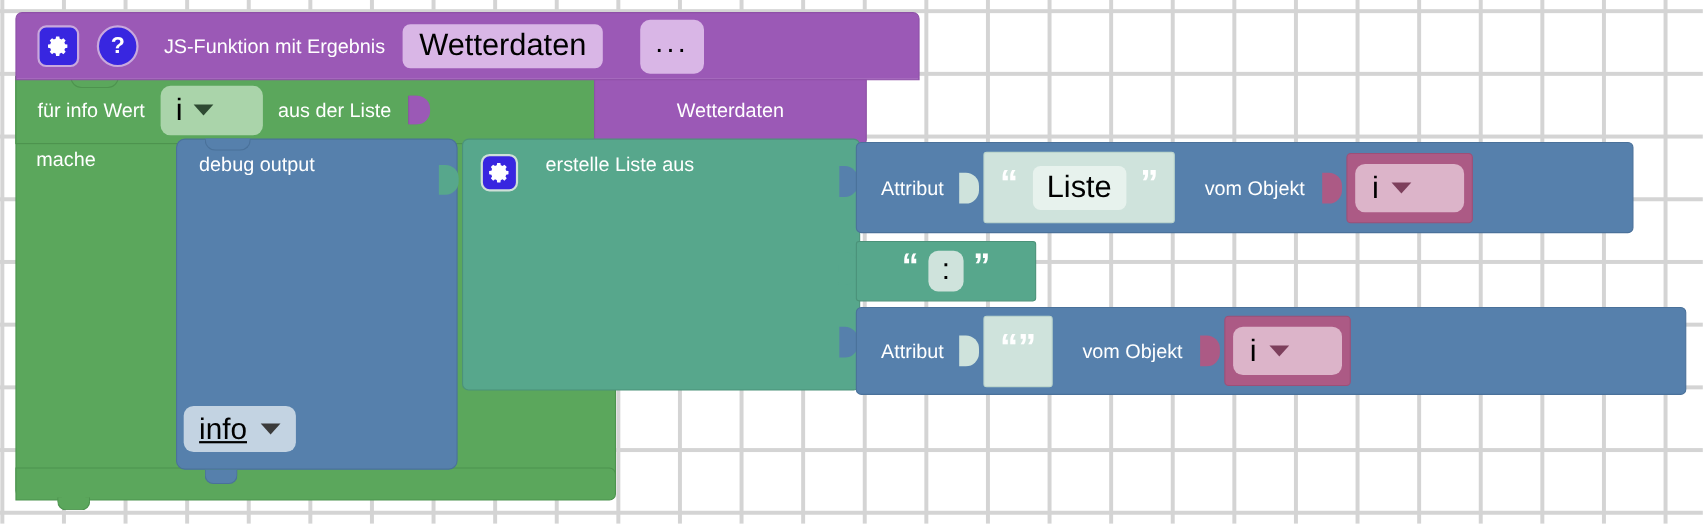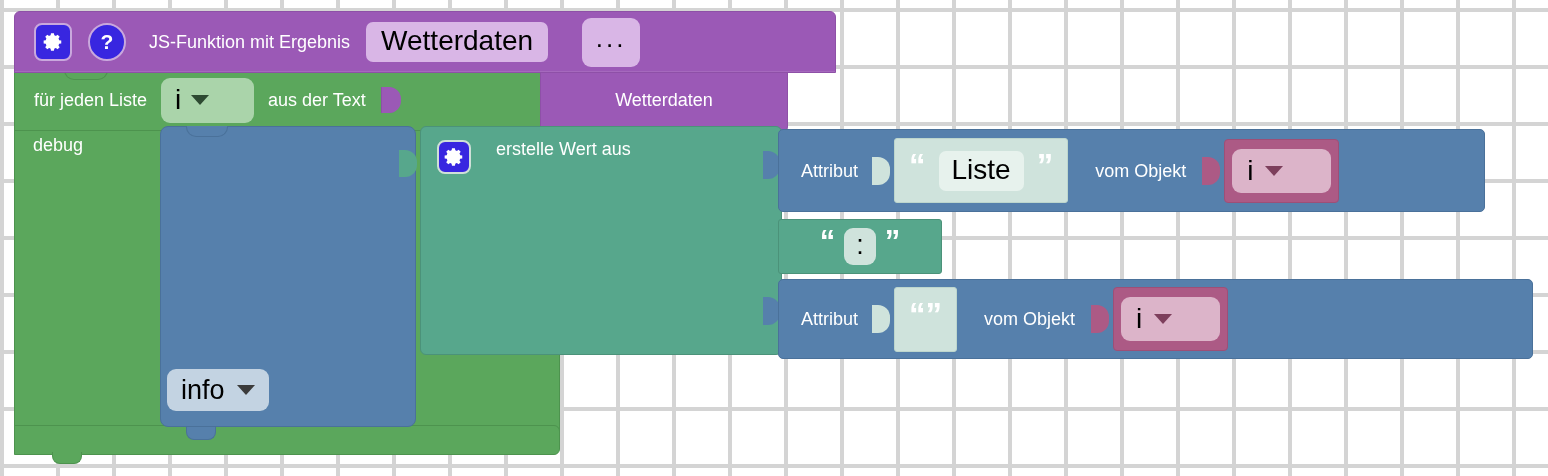--- a/index.html
+++ b/index.html
@@ -119,20 +119,21 @@
     left:399px;top:144px;width:22px;height:40px;
   }
   .debug-socket::before{
     content:"";position:absolute;left:0;top:6px;width:18px;height:27px;
     background:#57A78C;border-radius:0 12px 12px 0;
   }
   .info-drop{
     left:167px;top:369px;background:#c3d3e2;border-radius:9px;
     height:42px;min-width:96px;display:flex;align-items:center;gap:12px;
     padding:0 14px;
+    text-decoration:underline;
   }
   .info-drop .vname{color:#000;font-size:27px;line-height:1;}
 
   
   .create-blk{
     left:420px;top:126px;width:362px;height:229px;
     background:#57A78C;border:1px solid #4b9279;border-radius:6px;
   }
   .create-gear{
     left:437px;top:140px;width:34px;height:34px;background:#3826e0;
@@ -219,26 +220,26 @@
 </head>
 <body>
 
 <div class="canvas">
 
   <div class="blk foreach-body"></div>
   <div class="blk foreach-bottom"></div>
   <div class="blk foreach-tab"></div>
 
   <div class="blk foreach-head">
-    <span class="lbl txt-fuer">für jeden Liste</span>
+    <span class="lbl txt-fuer">für info Wert</span>
     <span class="var-i-green">
       <span class="vname">i</span>
       <span class="caret"></span>
     </span>
-    <span class="lbl txt-ausder">aus der Text</span>
+    <span class="lbl txt-ausder">aus der Liste</span>
     <span class="plug-green"></span>
   </div>
   <div class="blk foreach-notch"></div>
 
   <div class="blk wetter-val">
     <span class="lbl">Wetterdaten</span>
   </div>
 
   <div class="blk fn-hat">
     <span class="gear-btn">
@@ -246,39 +247,40 @@
         <path fill="#ffffff" d="M12 8.2a3.8 3.8 0 1 0 0 7.6 3.8 3.8 0 0 0 0-7.6zm0 5.7a1.9 1.9 0 1 1 0-3.8 1.9 1.9 0 0 1 0 3.8z"></path>
         <path fill="#ffffff" d="M21 13.6v-3.2l-2.3-.4a7 7 0 0 0-.7-1.7l1.3-1.9-2.3-2.3-1.9 1.3a7 7 0 0 0-1.7-.7L13 2.4H9.8l-.4 2.3a7 7 0 0 0-1.7.7L5.8 4.1 3.5 6.4l1.3 1.9a7 7 0 0 0-.7 1.7l-2.3.4v3.2l2.3.4c.16.6.4 1.17.7 1.7l-1.3 1.9 2.3 2.3 1.9-1.3c.53.3 1.1.54 1.7.7l.4 2.3H13l.4-2.3a7 7 0 0 0 1.7-.7l1.9 1.3 2.3-2.3-1.3-1.9c.3-.53.54-1.1.7-1.7l2.3-.4z"></path>
       </svg>
     </span>
     <span class="help-btn">?</span>
     <span class="lbl fn-title">JS-Funktion mit Ergebnis</span>
     <span class="fn-name-field">Wetterdaten</span>
     <span class="dots-field">...</span>
   </div>
 
-  <span class="blk lbl mache">debug</span>
+  <span class="blk lbl mache">mache</span>
 
   <div class="blk debug-blk"></div>
   <div class="blk debug-notch"></div>
   <div class="blk debug-tab"></div>
+  <span class="blk lbl debug-label">debug output</span>
   <div class="blk debug-socket"></div>
   <div class="blk info-drop">
     <span class="vname">info</span>
     <span class="caret dark"></span>
   </div>
 
   <div class="blk create-blk"></div>
   <div class="blk create-gear">
     <svg viewBox="0 0 24 24" aria-hidden="true">
       <path fill="#ffffff" d="M12 8.2a3.8 3.8 0 1 0 0 7.6 3.8 3.8 0 0 0 0-7.6zm0 5.7a1.9 1.9 0 1 1 0-3.8 1.9 1.9 0 0 1 0 3.8z"></path>
       <path fill="#ffffff" d="M21 13.6v-3.2l-2.3-.4a7 7 0 0 0-.7-1.7l1.3-1.9-2.3-2.3-1.9 1.3a7 7 0 0 0-1.7-.7L13 2.4H9.8l-.4 2.3a7 7 0 0 0-1.7.7L5.8 4.1 3.5 6.4l1.3 1.9a7 7 0 0 0-.7 1.7l-2.3.4v3.2l2.3.4c.16.6.4 1.17.7 1.7l-1.3 1.9 2.3 2.3 1.9-1.3c.53.3 1.1.54 1.7.7l.4 2.3H13l.4-2.3a7 7 0 0 0 1.7-.7l1.9 1.3 2.3-2.3-1.3-1.9c.3-.53.54-1.1.7-1.7l2.3-.4z"></path>
     </svg>
   </div>
-  <span class="blk lbl create-label">erstelle Wert aus</span>
+  <span class="blk lbl create-label">erstelle Liste aus</span>
 
   <div class="blk cs" style="left:763px;top:146px;"></div>
   <div class="blk colon-sock cs teal"></div>
   <div class="blk cs" style="left:763px;top:292px;"></div>
 
   <div class="blk attr-row attr-row1">
     <span class="lbl attr-lbl">Attribut</span>
     <span class="sock"></span>
     <span class="str-blk">
       <span class="qm">“</span>

